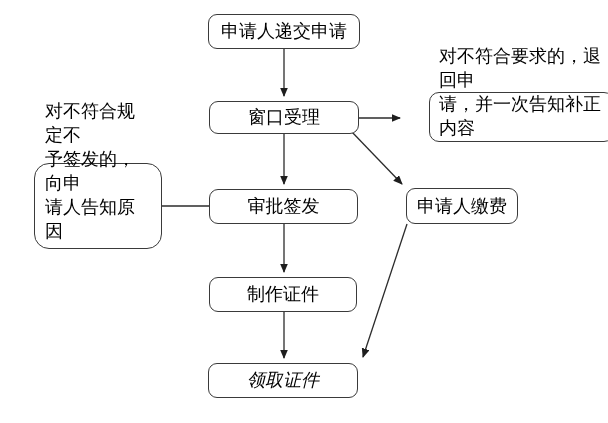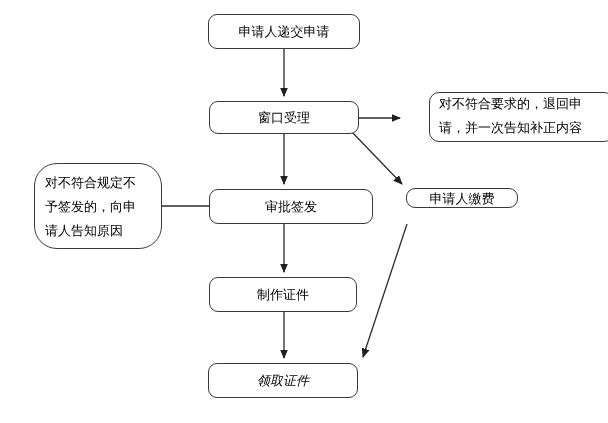--- a/index.html
+++ b/index.html
@@ -19,34 +19,34 @@
   }
   .node {
     position: absolute;
     box-sizing: border-box;
     background: #ffffff;
     border: 1px solid #3a3a3a;
     border-radius: 9px;
     display: flex;
     align-items: center;
     justify-content: center;
-    font-size: 13px;
+    font-size: 18px;
     line-height: 17px;
     text-align: center;
   }
   .node .lbl { white-space: pre-line; }
   .node.multiline {
     justify-content: flex-start;
     align-items: flex-end;
     text-align: left;
     line-height: 24px;
     margin-left: 24px;
   }
   .node.return-box { padding: 1px 9px; border-radius: 10px; }
-  .node.reject-box { padding: 5px 10px; border-radius: 23px; }
+  .node.reject-box { padding: 5px 10px; border-radius: 15px; }
 </style>
 </head>
 <body>
 
 <div class="canvas">
 
   <svg class="edges" viewBox="0 0 608 423" xmlns="http://www.w3.org/2000/svg">
     <defs>
       <marker id="arr" markerWidth="10" markerHeight="9" refX="8.5" refY="4" orient="auto" markerUnits="userSpaceOnUse">
         <path d="M0,0 L9.5,4 L0,8 z" fill="#1e1e1e"></path>
@@ -68,25 +68,25 @@
 
   <div class="node" style="left:209px; top:101px; width:150px; height:33px;justify-content:center;">
     <span class="lbl">窗口受理</span>
   </div>
 
   <div class="node multiline return-box" style="left:405px; top:92px; width:185px; height:50px;">
     <span class="lbl">对不符合要求的，退回申
 请，并一次告知补正内容</span>
   </div>
 
-  <div class="node" style="left:406px; top:188px; width:112px; height:20px;">
+  <div class="node" style="left:406px; top:188px; width:112px; height:36px;">
     <span class="lbl">申请人缴费</span>
   </div>
 
-  <div class="node" style="left:209px; top:189px; width:164px; height:35px;">
+  <div class="node" style="left:209px; top:189px; width:149px; height:35px;">
     <span class="lbl">审批签发</span>
   </div>
 
   <div class="node multiline reject-box" style="left:10px; top:163px; width:128px; height:86px;">
     <span class="lbl">对不符合规定不
 予签发的，向申
 请人告知原因</span>
   </div>
 
   <div class="node" style="left:209px; top:277px; width:148px; height:35px;">

